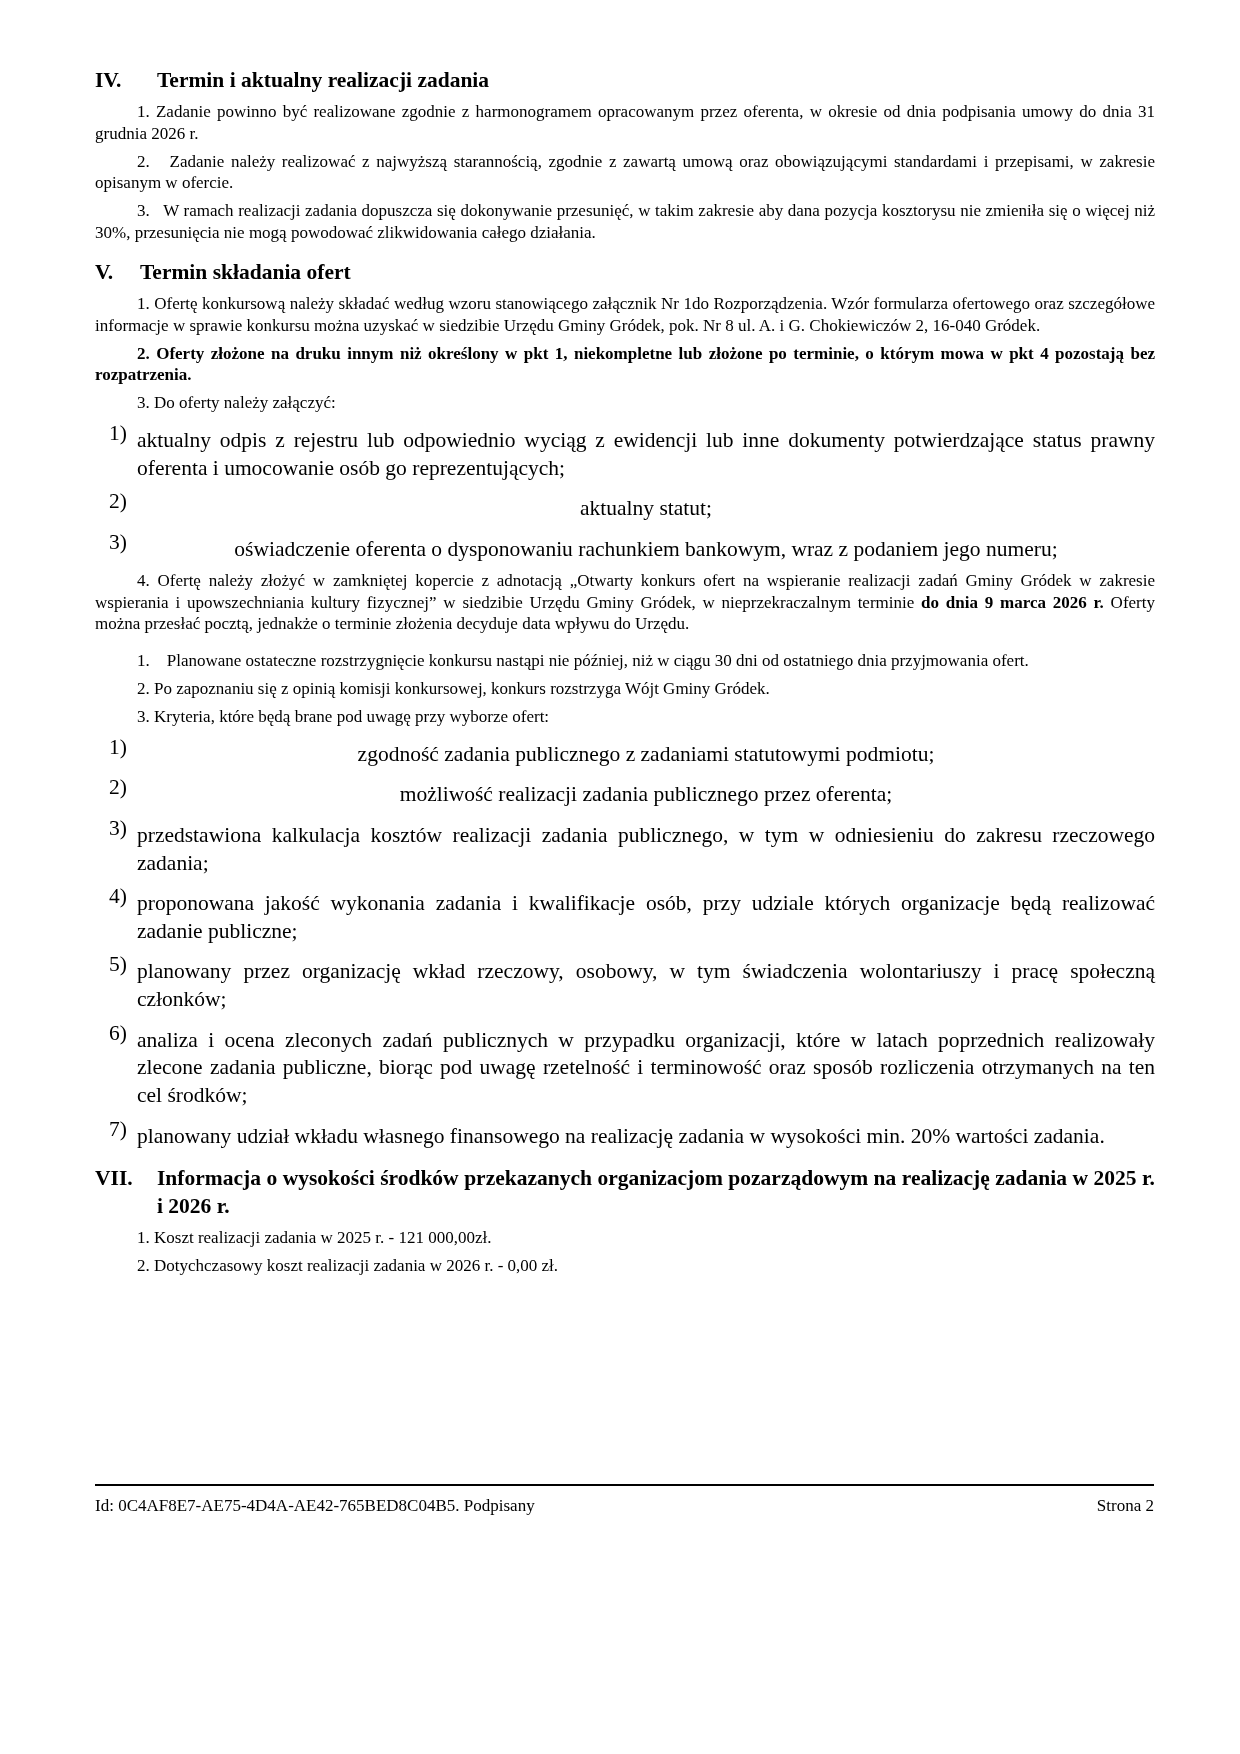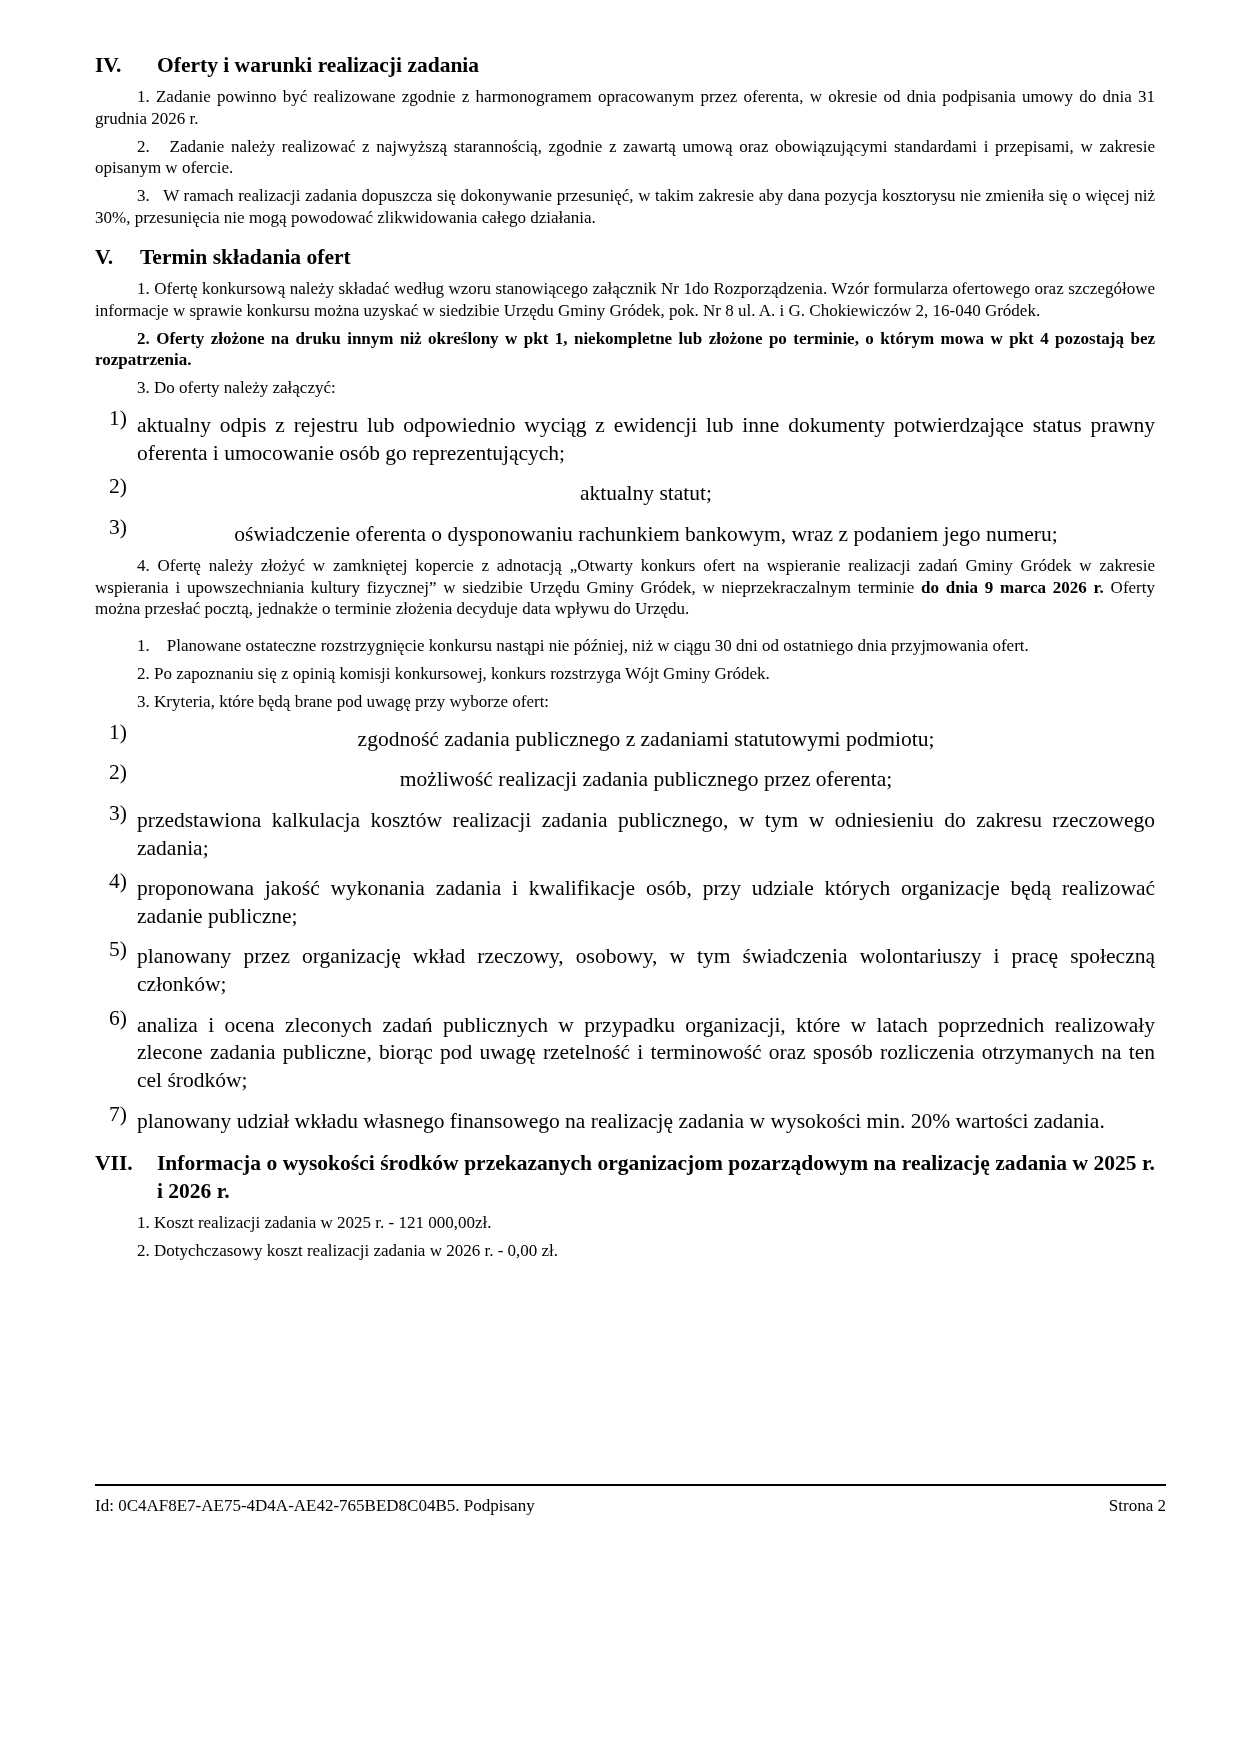--- a/index.html
+++ b/index.html
@@ -12,21 +12,21 @@
     font-family: "Liberation Serif", "DejaVu Serif", serif;
     color: #000000;
   }
   .page {
     position: relative;
     width: 1240px;
     height: 1562px;
     margin: 0 auto;
     background: #ffffff;
     box-sizing: border-box;
-    padding: 52px 86px 0 95px;
+    padding: 67px 86px 0 95px;
     overflow: hidden;
   }
   .content {
     width: 1060px;
   }
 
   
   .heading {
     font-weight: bold;
     font-size: 21.5px;
@@ -86,21 +86,21 @@
   .litem .body.left { text-align: center; }
 
   .spacer-sm { height: 9px; }
 
   b.inline { font-weight: bold; }
 
   
   .footer {
     position: absolute;
     left: 95px;
-    right: 74px;
+    right: 86px;
     bottom: 46px;
   }
   .footer-rule {
     border-top: 2px solid #000000;
     width: 100%;
     margin-bottom: 10px;
   }
   .footer-row {
     display: flex;
     justify-content: space-between;
@@ -110,21 +110,21 @@
   }
 </style>
 </head>
 <body>
 
 <div class="page">
   <div class="content">
 
     <div class="heading h-iv">
       <span class="num">IV.</span>
-      <span class="txt">Oferty i warunki realizacji zadania</span>
+      <span class="txt">Termin i aktualny realizacji zadania</span>
     </div>
 
     <p class="para">1. Zadanie powinno być realizowane zgodnie z harmonogramem opracowanym przez oferenta, w okresie od dnia podpisania umowy do dnia 31 grudnia 2026 r.</p>
     <p class="para">2.&nbsp;&nbsp; Zadanie należy realizować z najwyższą starannością, zgodnie z zawartą umową oraz obowiązującymi standardami i przepisami, w zakresie opisanym w ofercie.</p>
     <p class="para">3.&nbsp;&nbsp; W ramach realizacji zadania dopuszcza się dokonywanie przesunięć, w takim zakresie aby dana pozycja kosztorysu nie zmieniła się o więcej niż 30%, przesunięcia nie mogą powodować zlikwidowania całego działania.</p>
 
     <div class="spacer-sm"></div>
 
     <div class="heading h-v">
       <span class="num">V.</span>

